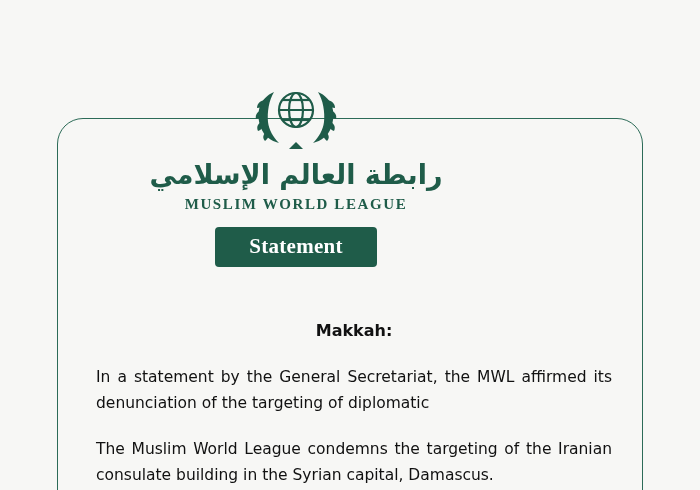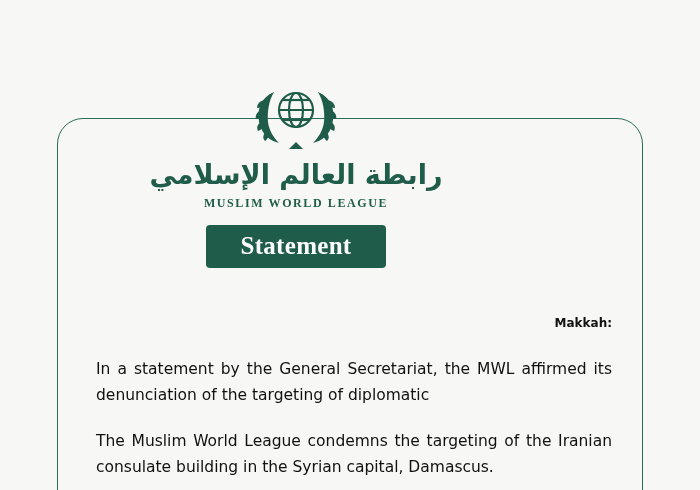--- a/index.html
+++ b/index.html
@@ -59,52 +59,52 @@
     font-size: 27px;
     font-weight: bold;
     letter-spacing: 0px;
     direction: rtl;
     line-height: 1.1;
   }
   .english-title {
     margin-top: 6px;
     color: #1f5c49;
     font-family: "Liberation Serif", serif;
-    font-size: 12px;
+    font-size: 15px;
     font-weight: bold;
     letter-spacing: 1.6px;
   }
   .statement-badge {
     display: inline-block;
     margin-top: 14px;
     background: #1f5c49;
     color: #ffffff;
     font-family: "Liberation Serif", serif;
-    font-size: 25px;
+    font-size: 21px;
     font-weight: bold;
     padding: 7px 34px 8px 34px;
     border-radius: 4px;
     letter-spacing: 0.3px;
   }
   .body-text {
     position: absolute;
     left: 39px;
     top: 222px;
     width: 516px;
     color: #111111;
     font-family: "DejaVu Sans", sans-serif;
     font-size: 15.5px;
     line-height: 26px;
     text-align: justify;
   }
   .lead {
     font-weight: bold;
-    font-size: 12px;
-    margin: 8px 0 20px 0;
-    text-align: right;
+    font-size: 16px;
+    margin: 16px 0 20px 0;
+    text-align: center;
   }
   .para {
     margin: 0 0 20px 0;
     text-align: justify;
     text-justify: inter-word;
   }
 </style>
 </head>
 <body>
 

